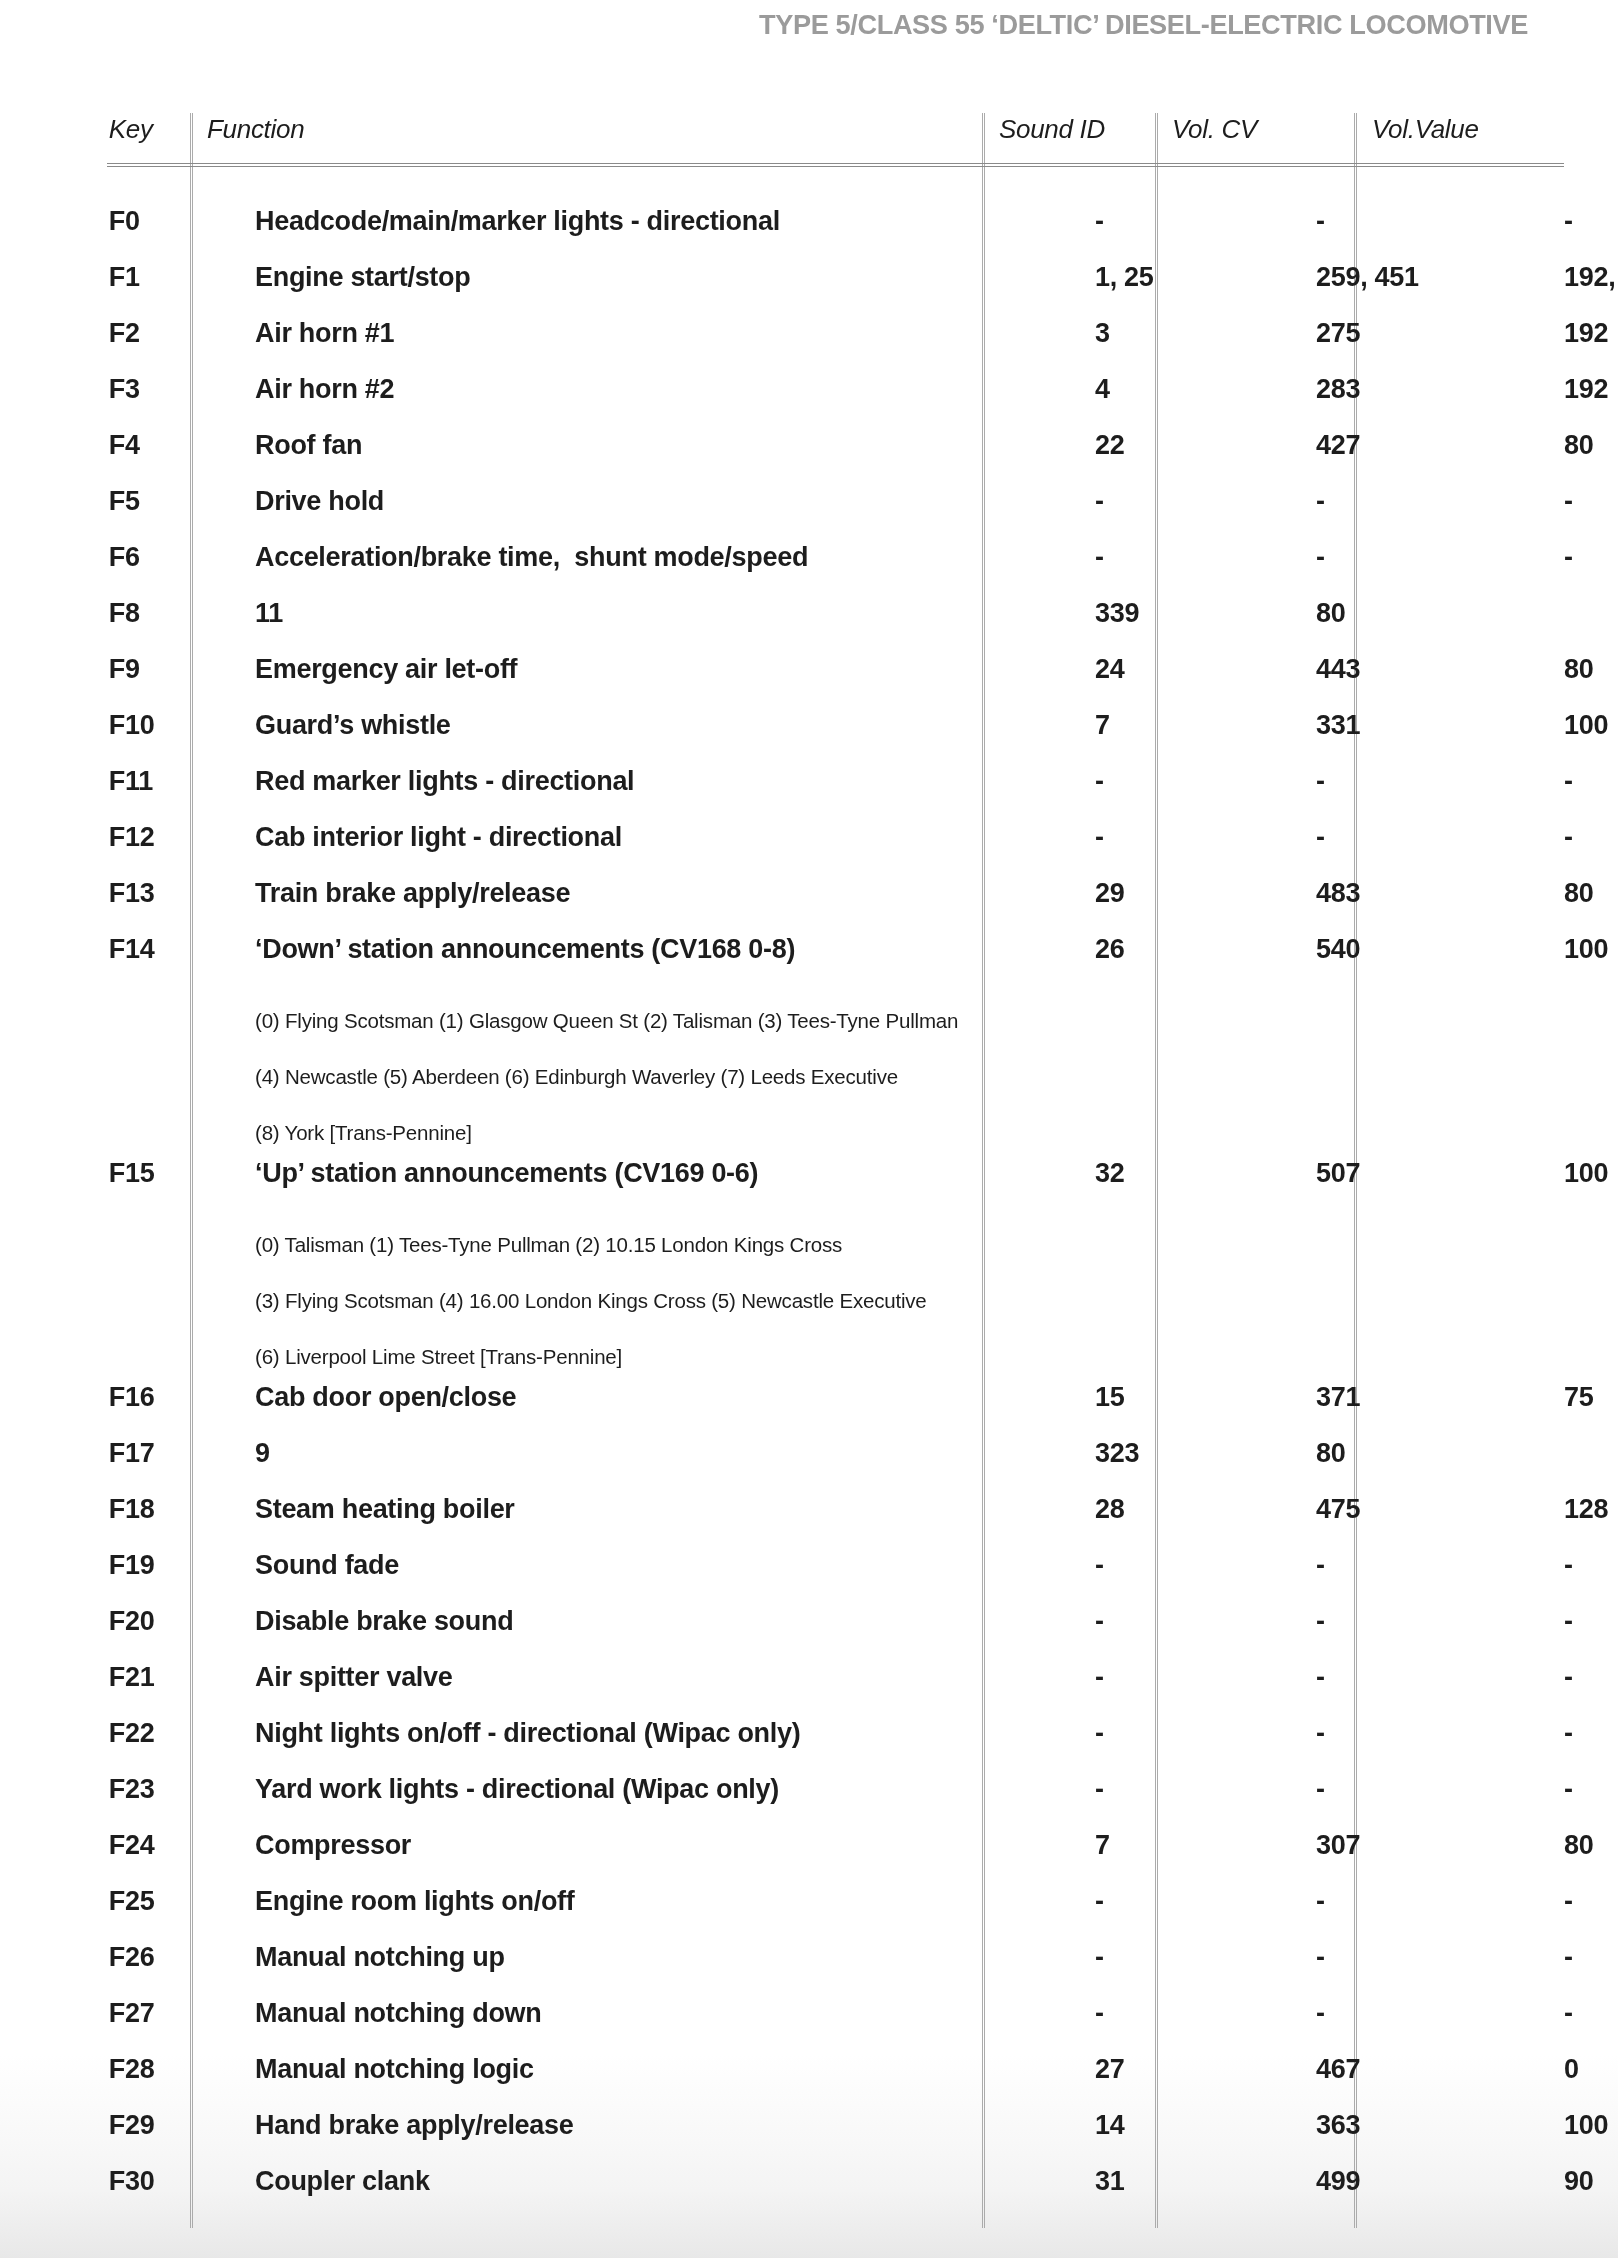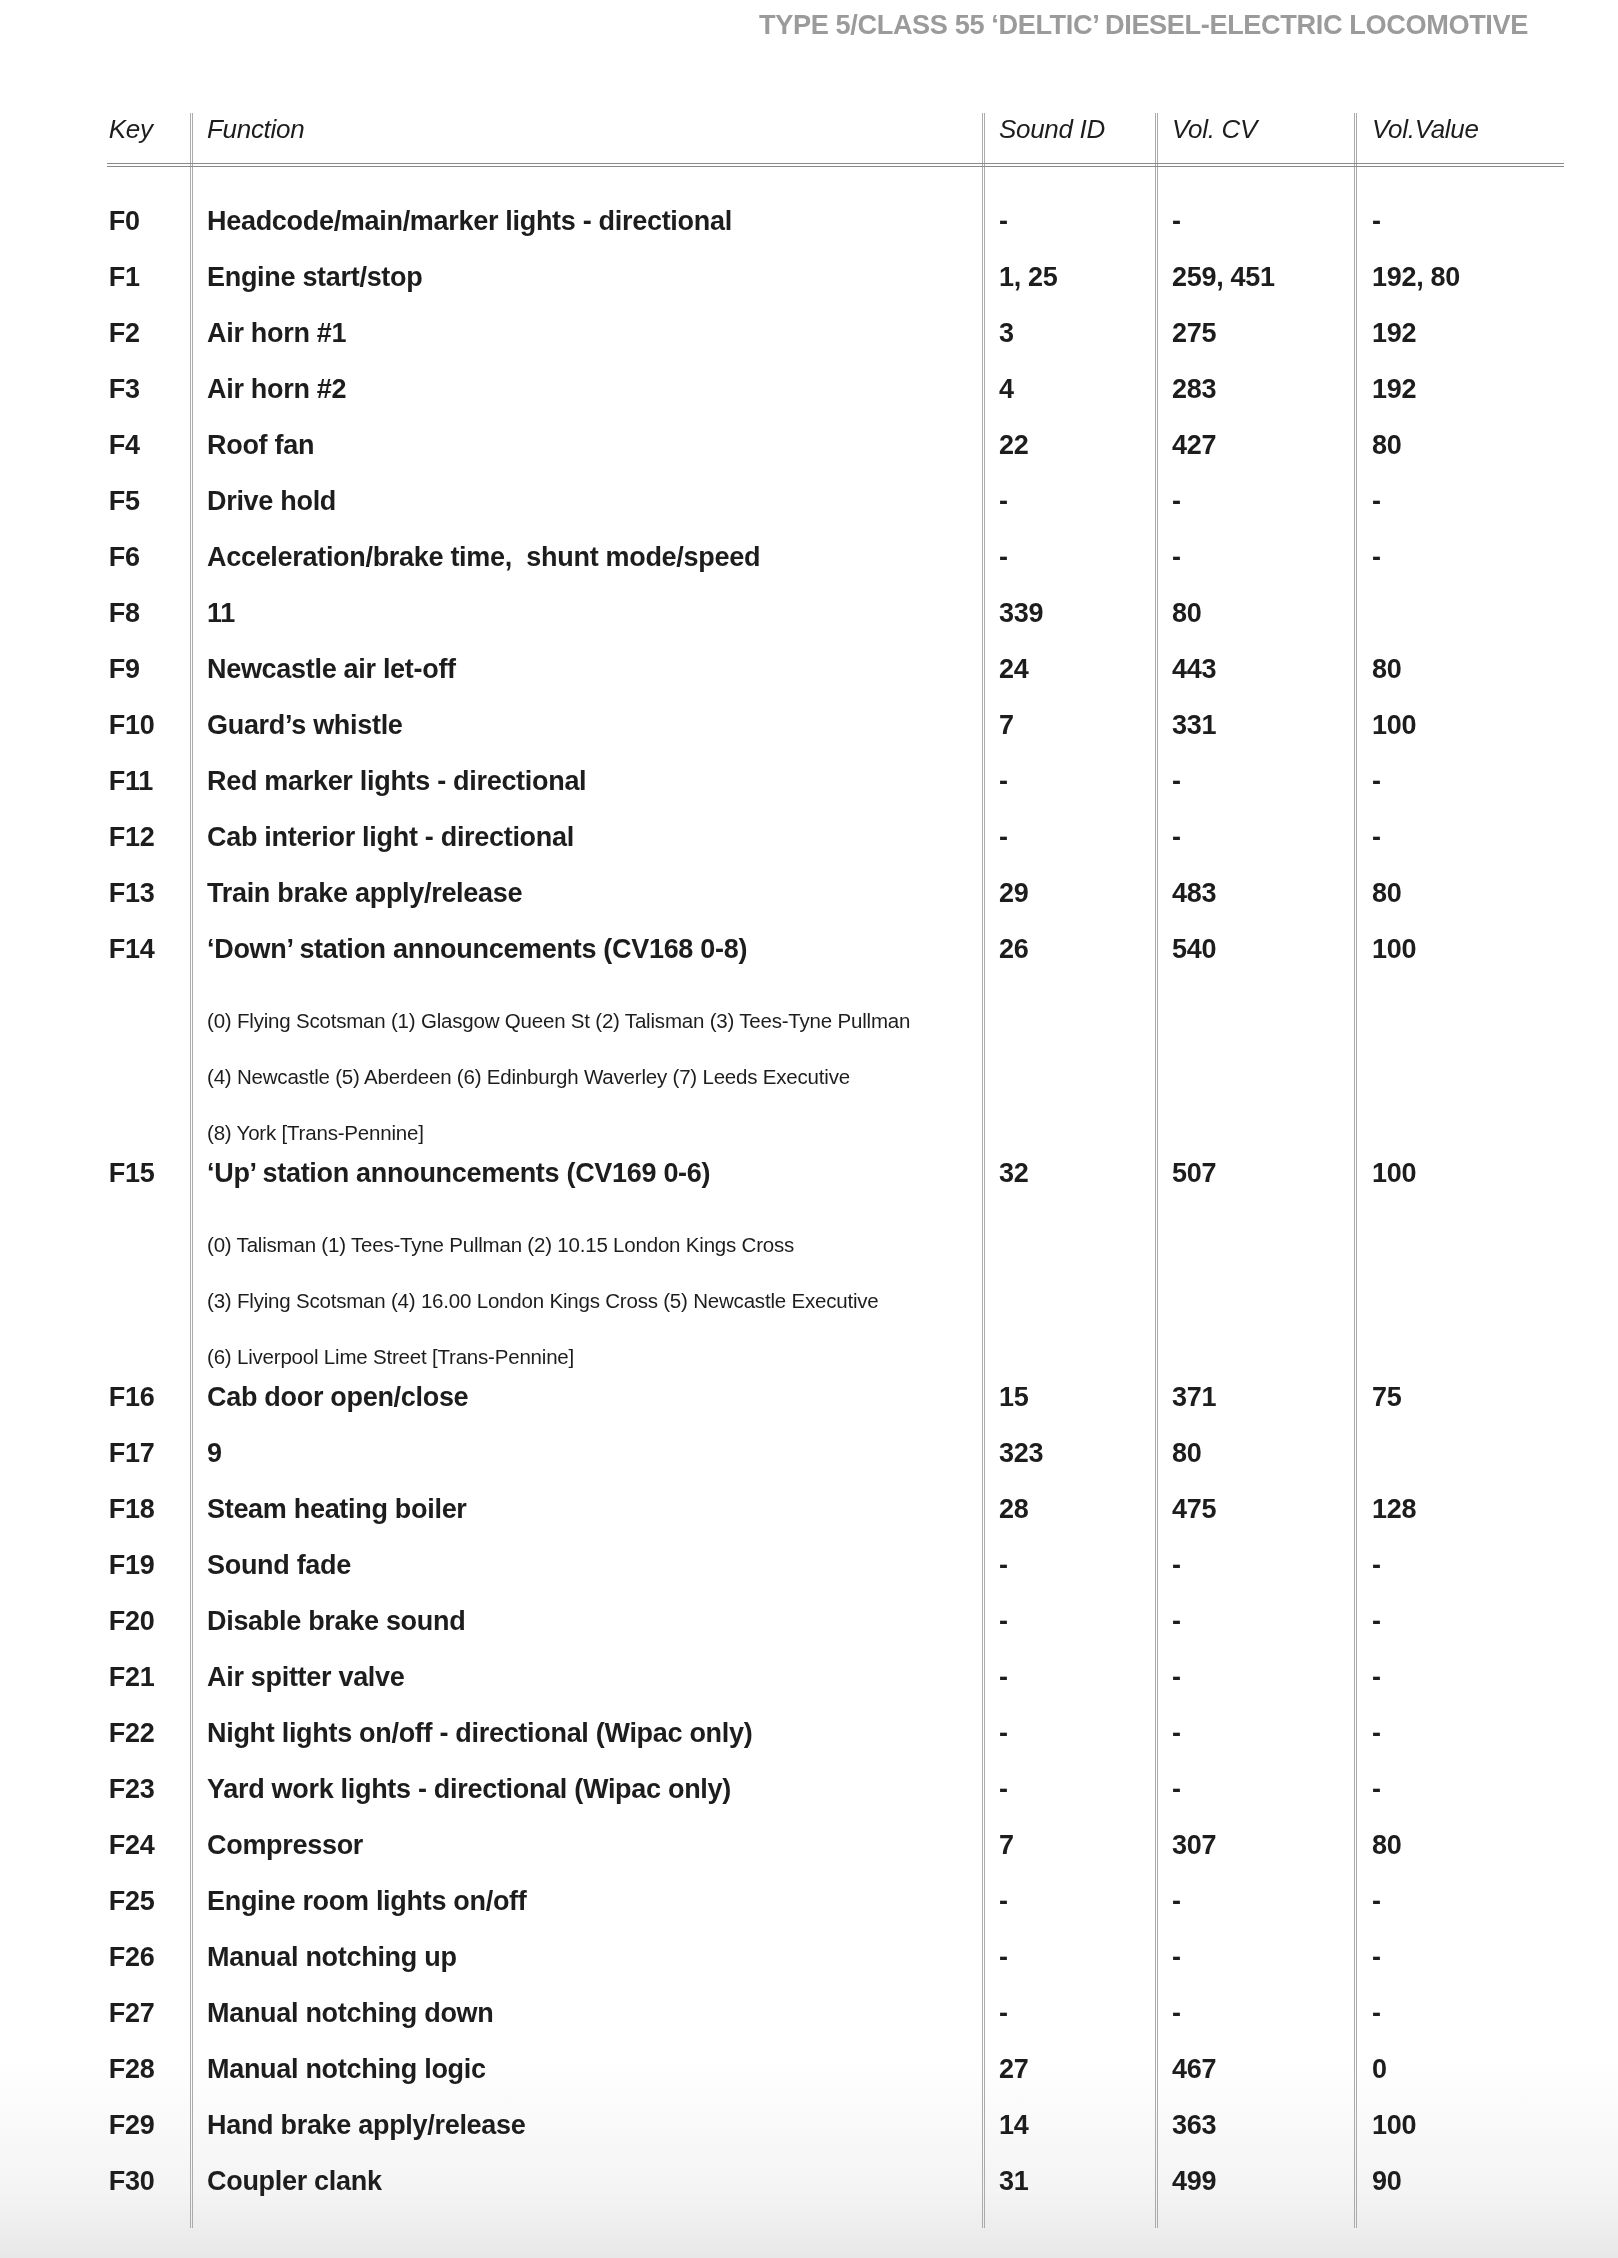--- a/index.html
+++ b/index.html
@@ -24,21 +24,21 @@
     display:grid;
     grid-template-columns:83px 792px 173px 200px 209px;
   }
   .thead { height:59px; }
   .thead .cell {
     font-style:italic; font-size:26px; font-weight:400;
     padding-top:5.3px; letter-spacing:-0.3px;
     white-space:nowrap;
   }
   .tbody { padding-top:25px; }
-  .trow { height:56px; align-items:center; }
+  .trow { height:56px; align-items:center;gap:48px; }
   .cell { overflow:visible; white-space:pre; }
   .cell.c-key { padding-left:1.8px; }
   .cell.c-fn, .cell.c-sound, .cell.c-cv, .cell.c-val { padding-left:17px; }
   .trow .cell {
     font-weight:700; font-size:27px; letter-spacing:-0.3px;
   }
   .trow.note-row .cell { font-weight:400; font-size:20.5px; letter-spacing:-0.2px;margin-top:31px; }
   .hline {
     position:absolute; left:107px; top:163px; width:1457px; height:0;
     border-top:4.5px double #8a8a8a;
@@ -124,21 +124,21 @@
           <div class="cell c-val">-</div>
         </div>
         <div class="trow grid">
           <div class="cell c-key">F8</div>
           <div class="cell c-sound">11</div>
           <div class="cell c-cv">339</div>
           <div class="cell c-val">80</div>
         </div>
         <div class="trow grid">
           <div class="cell c-key">F9</div>
-          <div class="cell c-fn">Newcastle air let-off</div>
+          <div class="cell c-fn">Emergency air let-off</div>
           <div class="cell c-sound">24</div>
           <div class="cell c-cv">443</div>
           <div class="cell c-val">80</div>
         </div>
         <div class="trow grid">
           <div class="cell c-key">F10</div>
           <div class="cell c-fn">Guard’s whistle</div>
           <div class="cell c-sound">7</div>
           <div class="cell c-cv">331</div>
           <div class="cell c-val">100</div>

